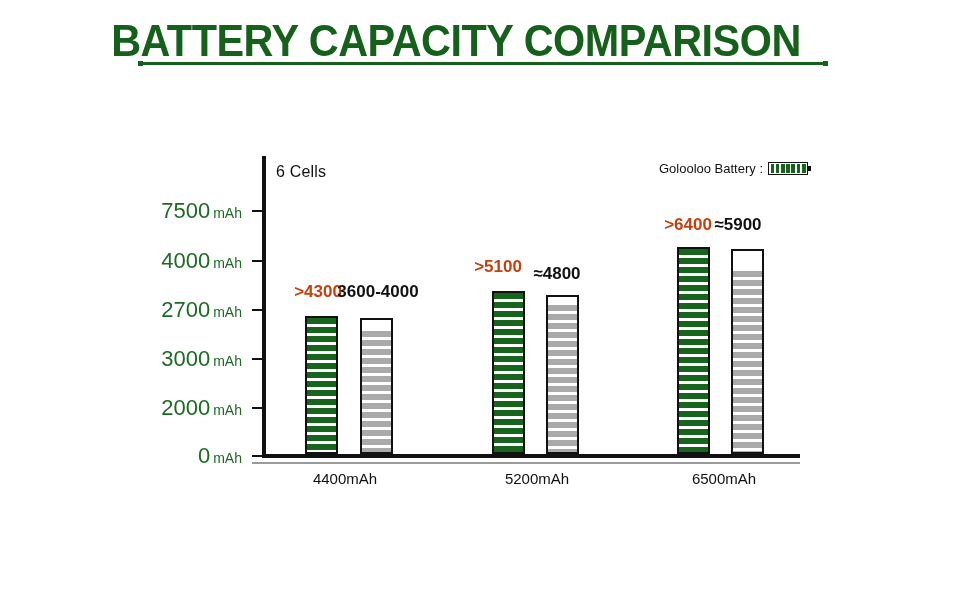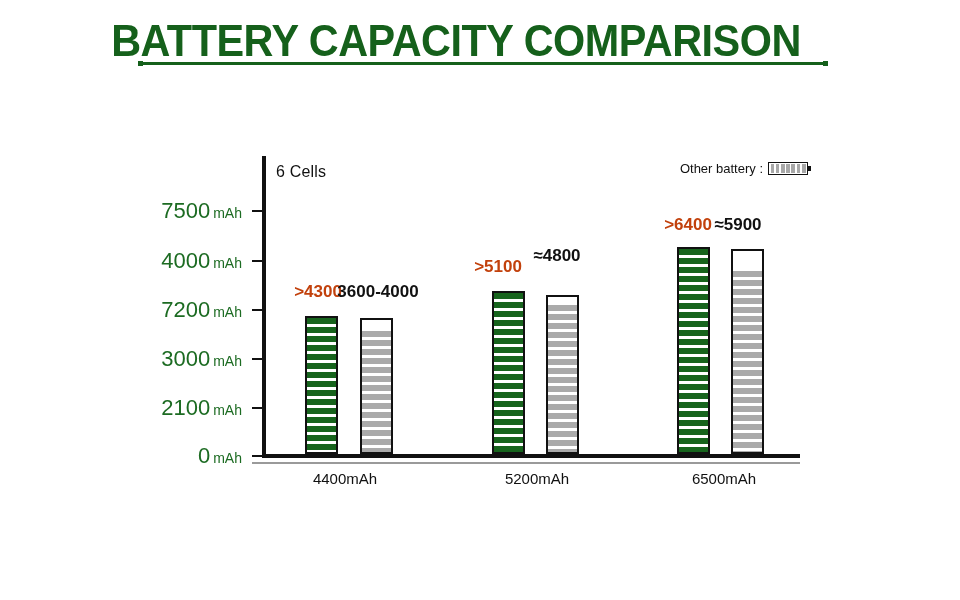--- a/index.html
+++ b/index.html
@@ -248,43 +248,43 @@
     <span>7500</span><span class="unit">mAh</span>
   </div>
   <div class="y-tick-mark" style="top:211px"></div>
 
   <div class="y-tick-label" style="top:261px">
     <span>4000</span><span class="unit">mAh</span>
   </div>
   <div class="y-tick-mark" style="top:261px"></div>
 
   <div class="y-tick-label" style="top:310px">
-    <span>7200</span><span class="unit">mAh</span>
+    <span>2700</span><span class="unit">mAh</span>
   </div>
   <div class="y-tick-mark" style="top:310px"></div>
 
   <div class="y-tick-label" style="top:359px">
     <span>3000</span><span class="unit">mAh</span>
   </div>
   <div class="y-tick-mark" style="top:359px"></div>
 
   <div class="y-tick-label" style="top:408px">
-    <span>2100</span><span class="unit">mAh</span>
+    <span>2000</span><span class="unit">mAh</span>
   </div>
   <div class="y-tick-mark" style="top:408px"></div>
 
   <div class="y-tick-label" style="top:456px">
     <span>0</span><span class="unit">mAh</span>
   </div>
   <div class="y-tick-mark" style="top:456px"></div>
 
   <div id="legend">
     <div class="legend-row">
-      <span class="legend-label">Other battery :</span>
-      <span class="legend-batt legend-gray">
+      <span class="legend-label">Golooloo Battery :</span>
+      <span class="legend-batt legend-green">
         <span></span>
           <span></span>
           <span></span>
           <span></span>
           <span></span>
           <span></span>
           <span></span>
       </span>
     </div>
   </div>
@@ -298,21 +298,21 @@
   </div>
 
   <div class="battery batt-gray" style="left:360px; top:318px; width:33px; height:136px;">
     <span class="nub"></span>
     <span class="batt-fill" style="height:92%"></span>
   </div>
 
   <div class="cat-label" style="left:345px">4400mAh</div>
 
   <div class="value-label value-green" style="left:498px; top:257px">&gt;5100</div>
-  <div class="value-label value-black" style="left:557px; top:246px">≈4800</div>
+  <div class="value-label value-black" style="left:557px; top:264px">≈4800</div>
 
   <div class="battery batt-green" style="left:492px; top:291px; width:33px; height:163px;">
     <span class="nub"></span>
     <span class="batt-fill" style="height:100%"></span>
   </div>
 
   <div class="battery batt-gray" style="left:546px; top:295px; width:33px; height:159px;">
     <span class="nub"></span>
     <span class="batt-fill" style="height:95%"></span>
   </div>

